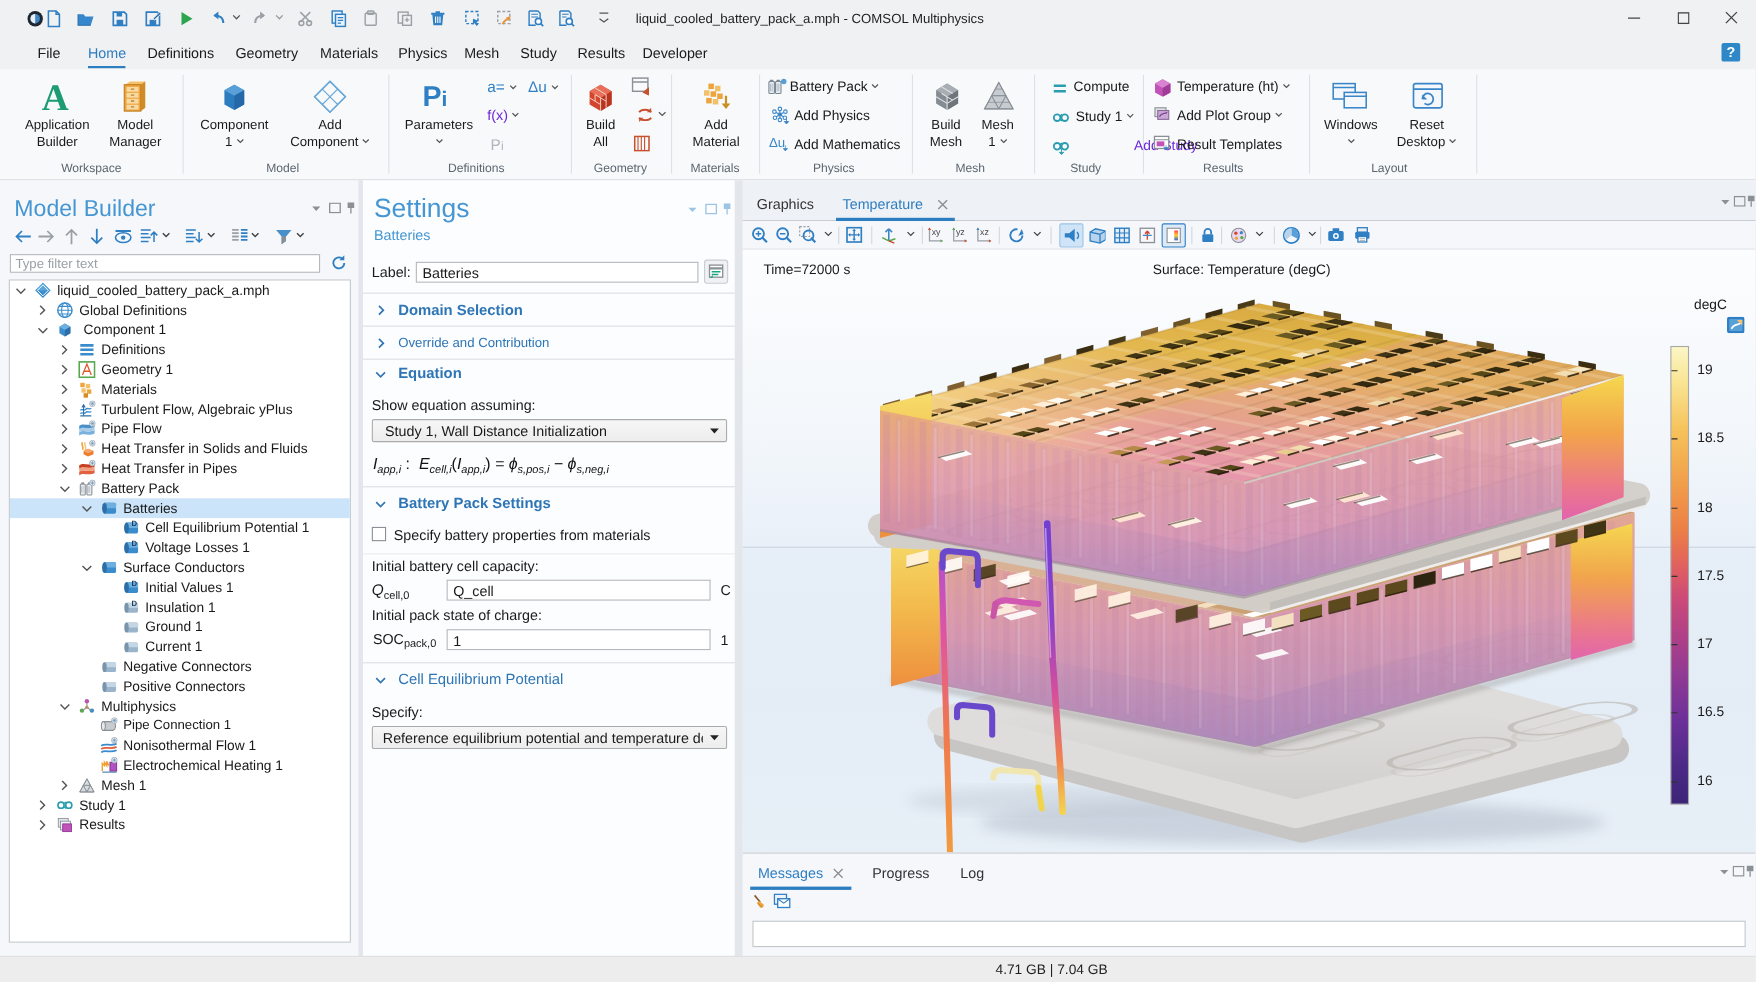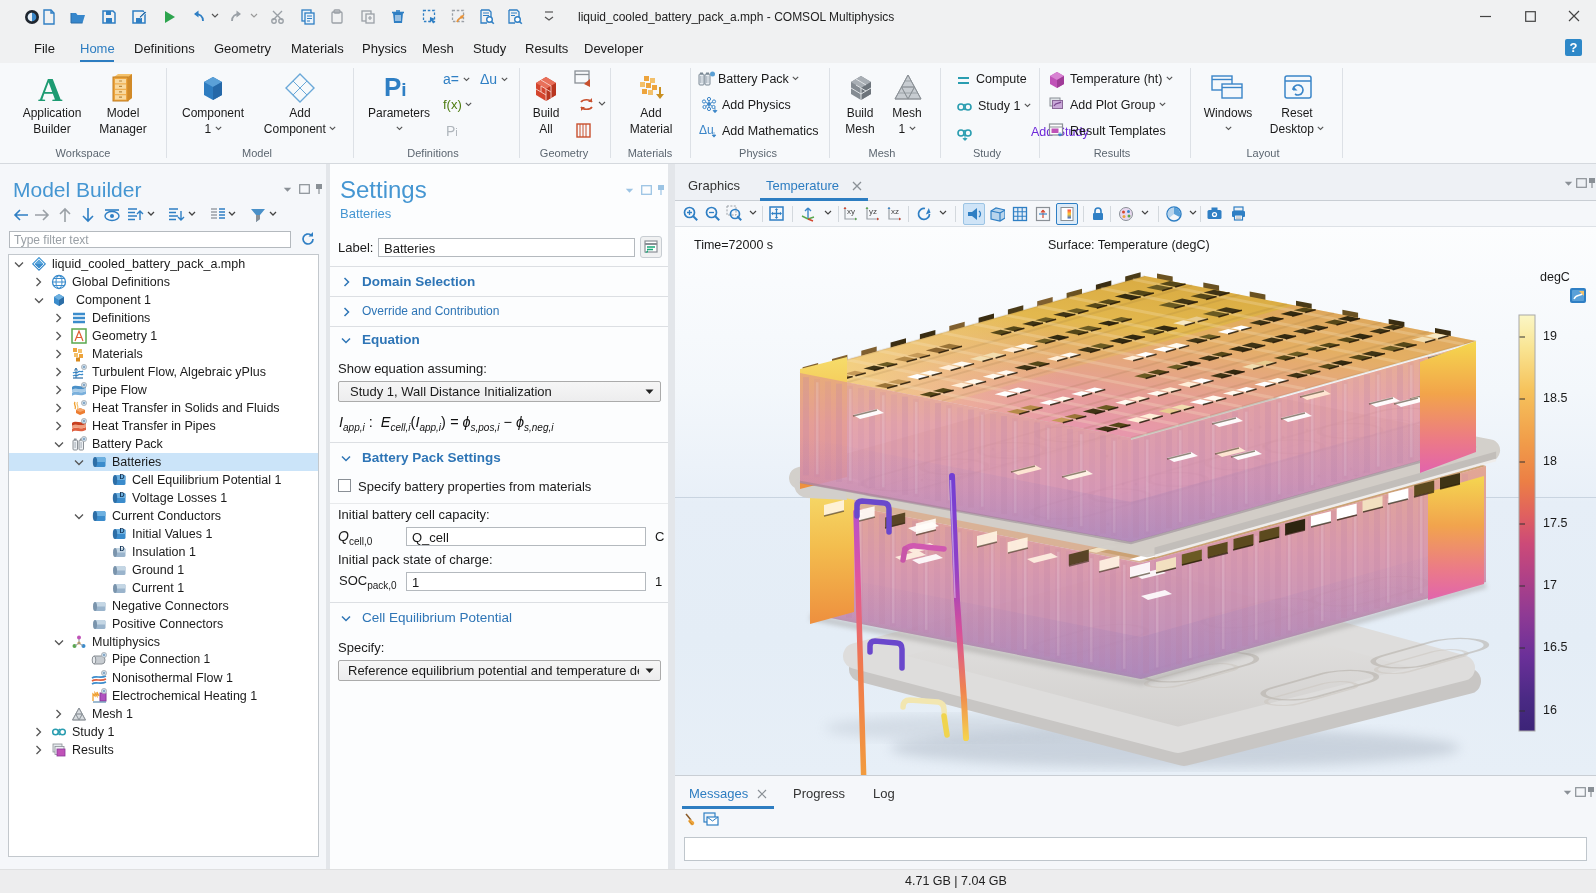--- a/index.html
+++ b/index.html
@@ -184,21 +184,21 @@
 <div class="lbl" style="left:329px;top:106px;width:140px;text-align:center;font-size:12px;color:#1a1a1a">Parameters</div>
 <div class="lbl" style="left:329px;top:122px;width:140px;text-align:center;font-size:12px;color:#1a1a1a"><svg width="7" height="5" viewBox="0 0 7 5" style="display:inline-block;vertical-align:2px">
       <path d="M.8.8l2.7 2.7L6.2.8" stroke="#555" stroke-width="1.1" fill="none"></path>
     </svg></div>
 <div class="lbl" style="left:443px;top:71px;font-size:14px;color:#2f7fc4">a= <svg width="7" height="5" viewBox="0 0 7 5" style="display:inline-block;vertical-align:2px">
       <path d="M.8.8l2.7 2.7L6.2.8" stroke="#555" stroke-width="1.1" fill="none"></path>
     </svg></div>
 <div class="lbl" style="left:480px;top:71px;font-size:14px;color:#2f7fc4">Δu <svg width="7" height="5" viewBox="0 0 7 5" style="display:inline-block;vertical-align:2px">
       <path d="M.8.8l2.7 2.7L6.2.8" stroke="#555" stroke-width="1.1" fill="none"></path>
     </svg></div>
-<div class="lbl" style="left:443px;top:97px;font-size:13px;color:#4d7c0f">f(x) <svg width="7" height="5" viewBox="0 0 7 5" style="display:inline-block;vertical-align:2px">
+<div class="lbl" style="left:443px;top:97px;font-size:13px;color:#6d28d9">f(x) <svg width="7" height="5" viewBox="0 0 7 5" style="display:inline-block;vertical-align:2px">
       <path d="M.8.8l2.7 2.7L6.2.8" stroke="#555" stroke-width="1.1" fill="none"></path>
     </svg></div>
 <div class="lbl" style="left:446px;top:123px;font-size:14px;color:#b0b6bc">P<span style="font-size:11px">i</span></div>
 <svg class="ico" style="left:531px;top:73px" width="30" height="30" viewBox="0 0 30 30">
 <path d="M5 10l10-6 10 6v12l-10 6-10-6z" fill="#d4452e"></path>
     <path d="M5 10l10-6 10 6-10 6z" fill="#e8705a"></path>
     <path d="M15 16l10-6v12l-10 6z" fill="#b83620"></path>
 <path d="M10 7l10 6M10 13l10 6M15 16v12M5 16l10 6M10 19v-6M20 13v12" stroke="#f8d0c8" stroke-width=".9" fill="none"></path>
   </svg>
 <div class="lbl" style="left:476px;top:106px;width:140px;text-align:center;font-size:12px;color:#1a1a1a">Build</div>
@@ -616,21 +616,21 @@
     <svg width="10" height="7" viewBox="0 0 10 7" style="position:absolute;left:74px;top:6px">
       <path d="M1 1.5l4 4 4-4" stroke="#555" stroke-width="1.3" fill="none"></path>
     </svg>
     <div style="position:absolute;left:91px;top:0">
       <svg width="16" height="16" viewBox="0 0 16 16" style="position:absolute;left:0;top:1px">
         <path d="M4 3h9a1.5 1.5 0 0 1 1.5 1.5v7A1.5 1.5 0 0 1 13 13H4z" fill="#3b8ccc"></path>
         <path d="M4 3h9a1.5 1.5 0 0 1 1.5 1.5V8H4z" fill="#6db0e0"></path>
         <ellipse cx="4" cy="8" rx="2.2" ry="5" fill="#2d6ea6"></ellipse>
       </svg>
     </div>
-    <div class="lbl" style="left:112px;top:2px;font-size:12.5px">Current Conductors</div>
+    <div class="lbl" style="left:112px;top:2px;font-size:12.5px">Surface Conductors</div>
   </div>
 <div class="abs" style="left:0;top:525px;width:326px;height:18px">
     <div style="position:absolute;left:111px;top:0">
       <svg width="16" height="16" viewBox="0 0 16 16" style="position:absolute;left:0;top:1px">
         <path d="M4 3h9a1.5 1.5 0 0 1 1.5 1.5v7A1.5 1.5 0 0 1 13 13H4z" fill="#3b8ccc"></path>
         <path d="M4 3h9a1.5 1.5 0 0 1 1.5 1.5V8H4z" fill="#6db0e0"></path>
         <ellipse cx="4" cy="8" rx="2.2" ry="5" fill="#2d6ea6"></ellipse>
         <rect x="8" y="0" width="8" height="8" fill="#fff" opacity="0"></rect>
         <text x="8.5" y="6.5" font-size="7" font-weight="bold" fill="#1a3a5c" font-family="Liberation Sans">D</text>
       </svg>

